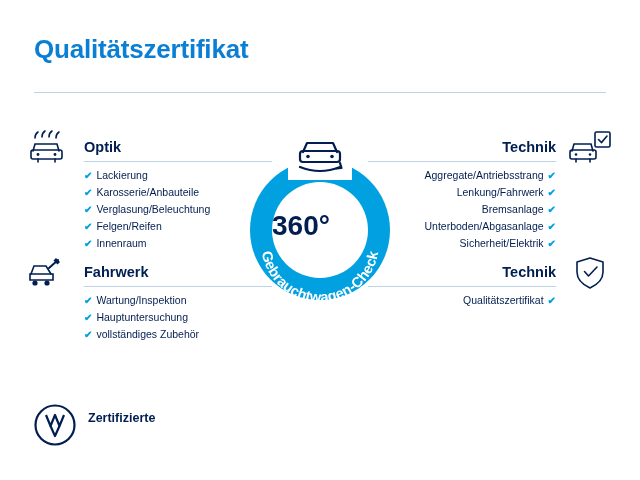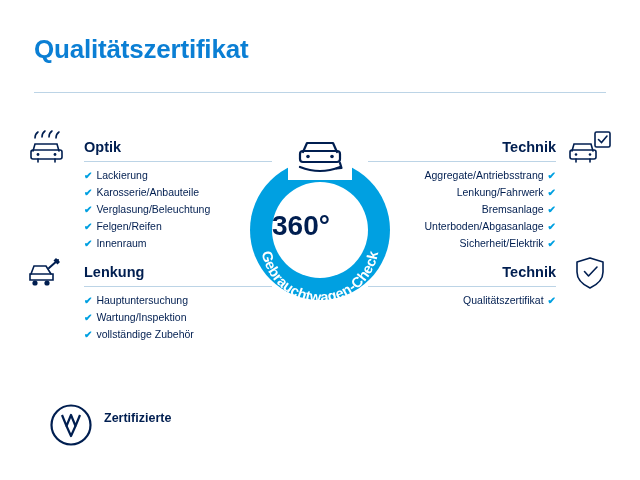--- a/index.html
+++ b/index.html
@@ -166,21 +166,21 @@
     color: #00a0e1;
     font-size: 10px;
     font-weight: bold;
   }
   .sect-left .chk { margin-right: 4px; }
   .sect-right .chk { margin-left: 4px; }
 
   
   .footer {
     position: absolute;
-    left: 50px;
+    left: 34px;
     top: 402px;
     width: 300px;
     height: 50px;
   }
   .vw-logo {
     position: absolute;
     left: 0;
     top: 2px;
     width: 42px;
     height: 42px;
@@ -269,27 +269,27 @@
           <g fill="none" stroke="#001e50" stroke-width="1.6" stroke-linecap="round">
             <path d="M5 20 l3 -8 h12 l5 8"></path>
             <path d="M4 20 h23 v6 h-23 z"></path>
             <circle cx="9" cy="29" r="2.6" fill="#001e50" stroke="none"></circle>
             <circle cx="21" cy="29" r="2.6" fill="#001e50" stroke="none"></circle>
             <path d="M23 14 l9 -8" stroke-width="2"></path>
             <path d="M30 4 l4 4 l-2.5 2.5 l-4 -4 z" fill="#001e50" stroke="none"></path>
           </g>
         </svg>
       </span>
-      <span class="sect-title">Lenkung</span>
+      <span class="sect-title">Fahrwerk</span>
       <span class="sect-rule"></span>
     </div>
     <ul class="items">
+      <li><span class="chk">✔</span><span>Wartung/Inspektion</span></li>
       <li><span class="chk">✔</span><span>Hauptuntersuchung</span></li>
-      <li><span class="chk">✔</span><span>Wartung/Inspektion</span></li>
-      <li><span class="chk">✔</span><span>vollständige Zubehör</span></li>
+      <li><span class="chk">✔</span><span>vollständiges Zubehör</span></li>
     </ul>
   </div>
 
   <div class="sect sect-right sect-row2">
     <div class="sect-head">
       <span class="sect-icon">
         <svg viewBox="0 0 48 40" width="48" height="40">
           <g fill="none" stroke="#001e50" stroke-width="1.6" stroke-linecap="round" stroke-linejoin="round">
             <path d="M24 4 l13 4 v10 q0 10 -13 16 q-13 -6 -13 -16 v-10 z"></path>
             <path d="M18.5 17.5 l4 4.5 l8.5 -9"></path>

